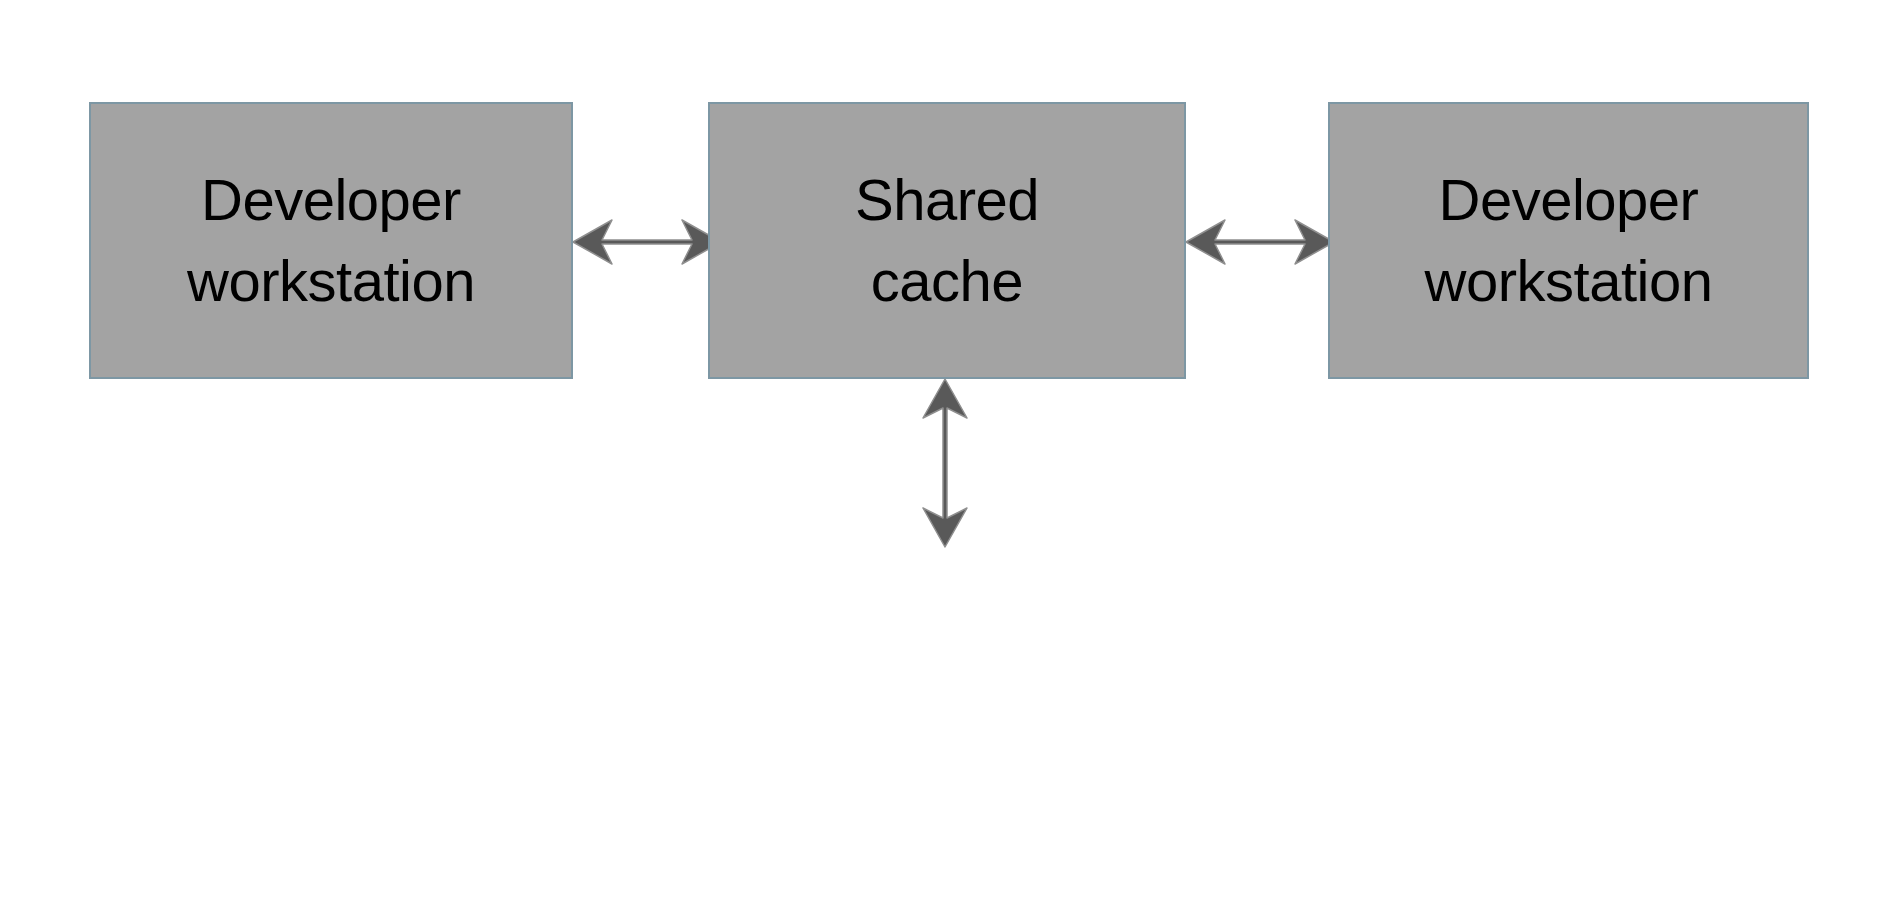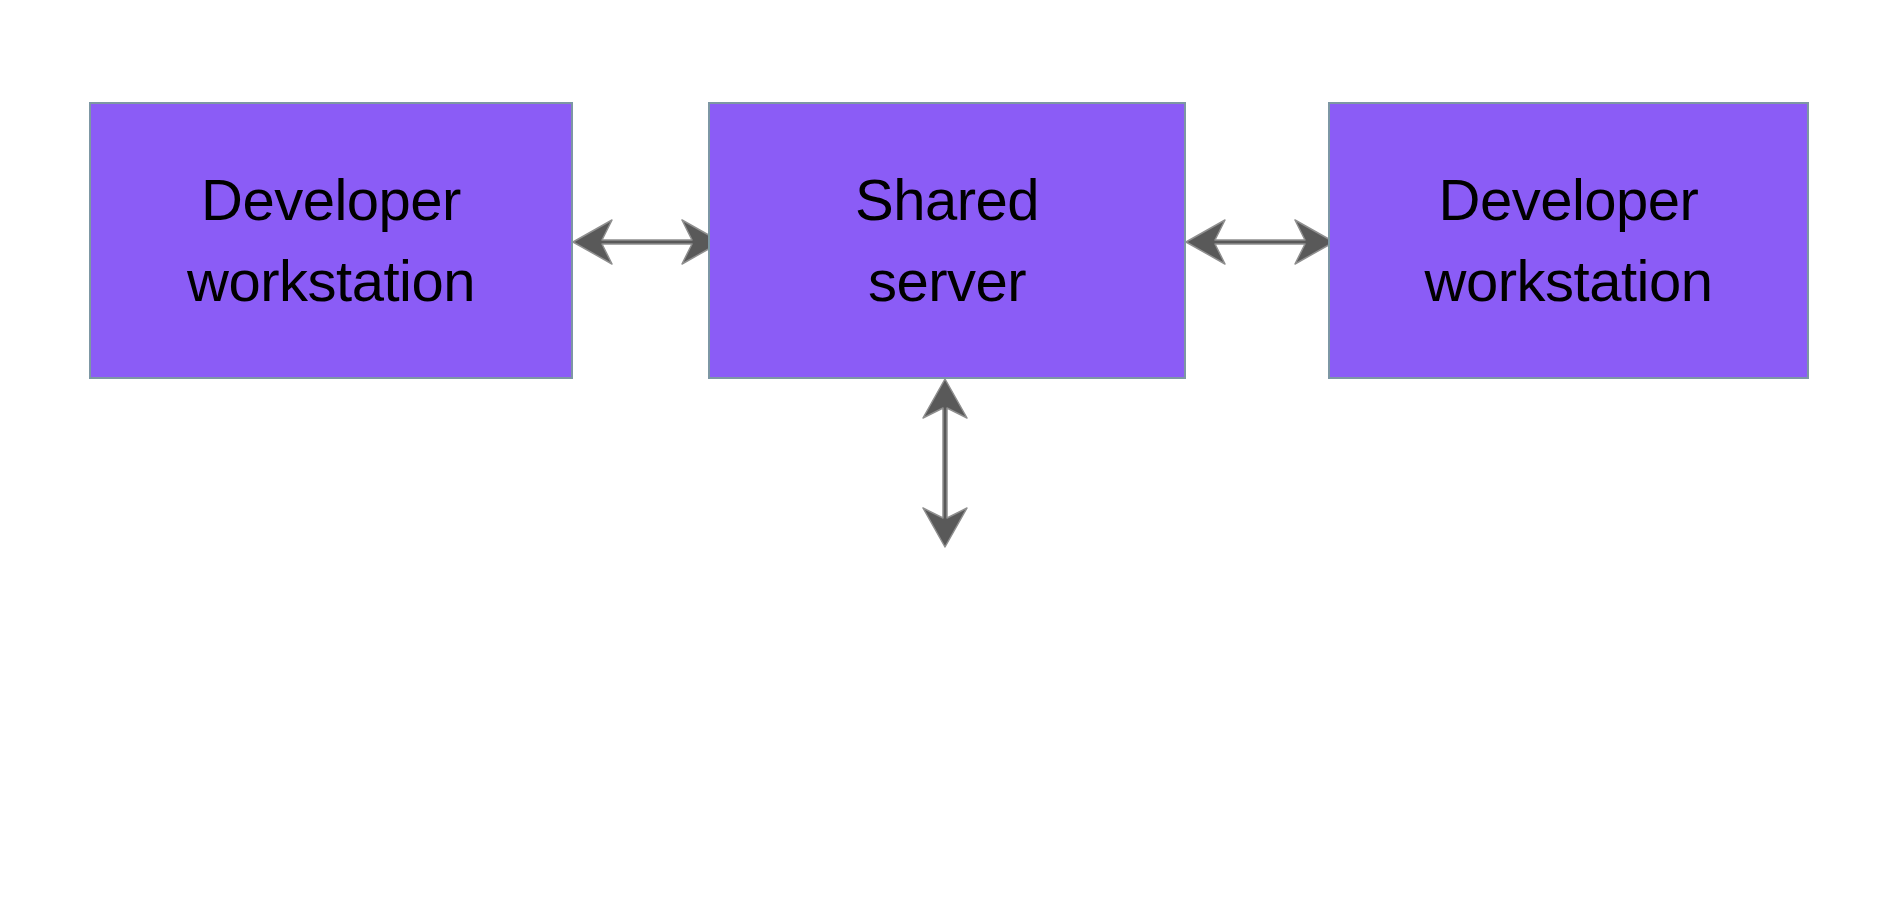--- a/index.html
+++ b/index.html
@@ -15,21 +15,21 @@
   }
   #diagram-canvas {
     position: relative;
     width: 1900px;
     height: 922px;
     background: #ffffff;
   }
   .node-box {
     position: absolute;
     box-sizing: border-box;
-    background: #8b5cf6;
+    background: #a3a3a3;
     border: 2px solid #7d97a4;
     display: flex;
     align-items: center;
     justify-content: center;
     text-align: center;
   }
   .node-label {
     color: #000000;
     font-family: "Liberation Sans", sans-serif;
     font-size: 58px;
@@ -73,21 +73,21 @@
     </g>
   </svg>
 
   <div class="node-box" id="node-dev-left">
     <span class="node-label">Developer
 workstation</span>
   </div>
 
   <div class="node-box" id="node-shared">
     <span class="node-label">Shared
-server</span>
+cache</span>
   </div>
 
   <div class="node-box" id="node-dev-right">
     <span class="node-label">Developer
 workstation</span>
   </div>
 
 
 </div>
 

